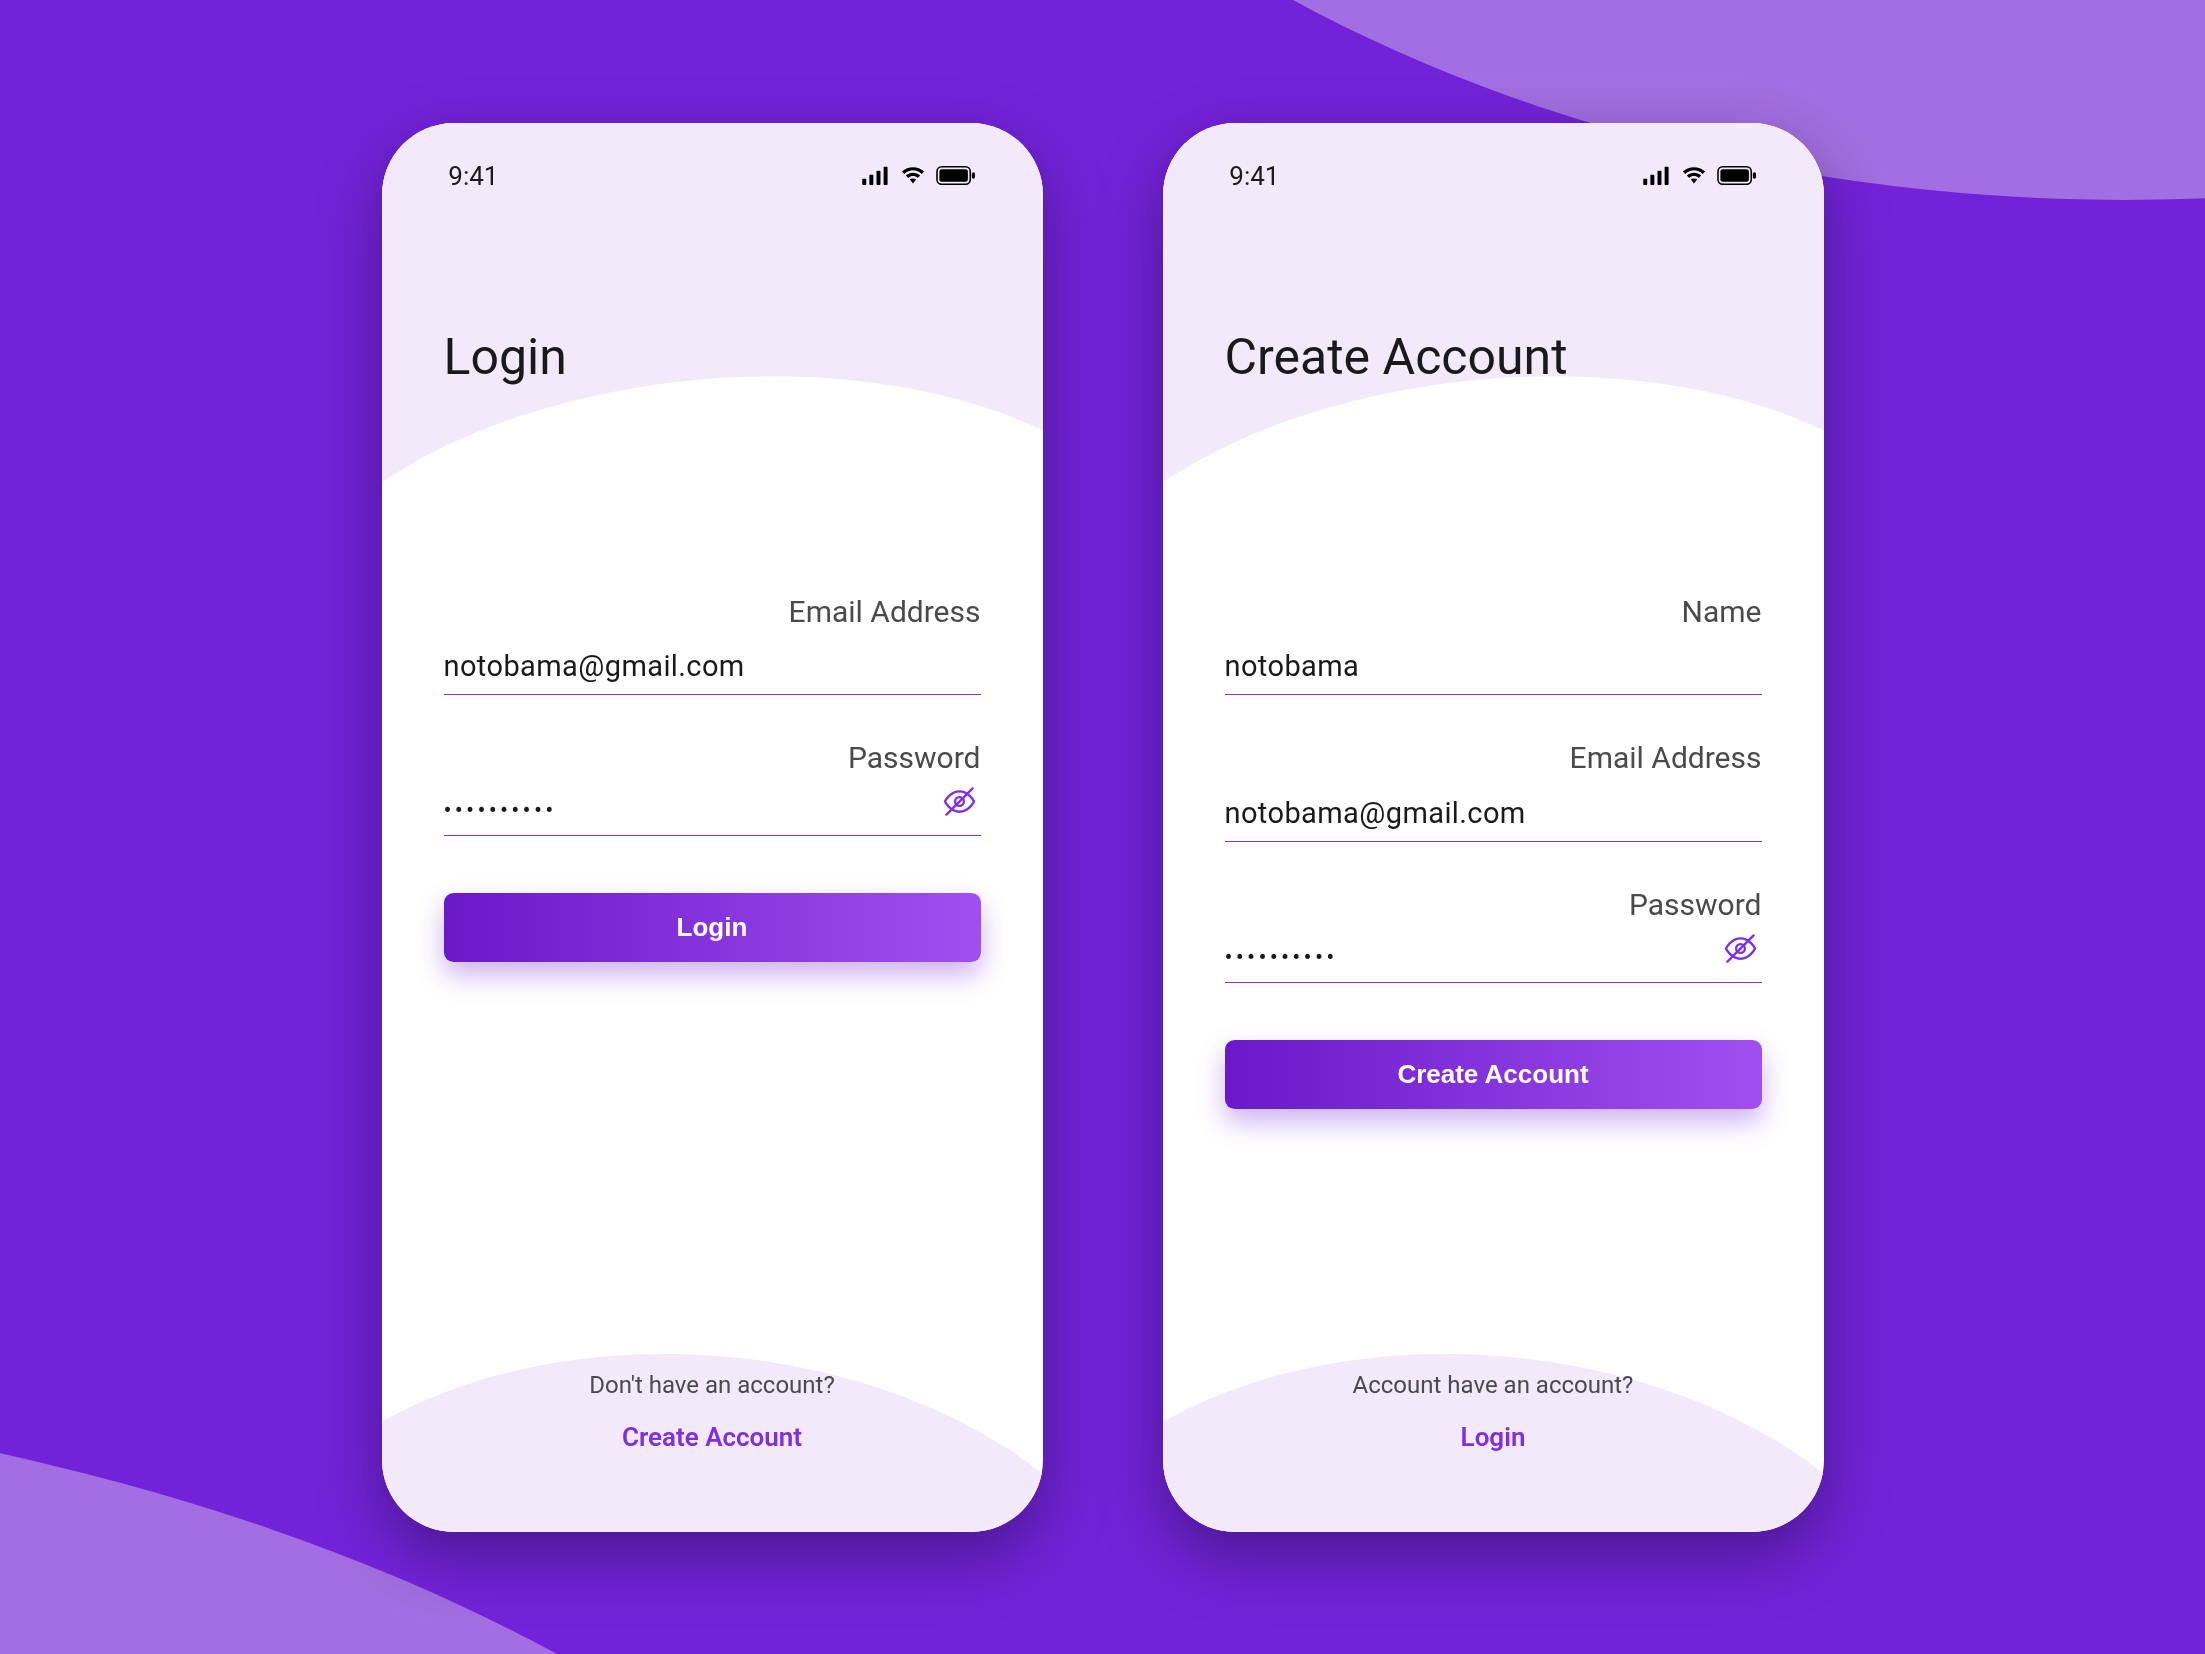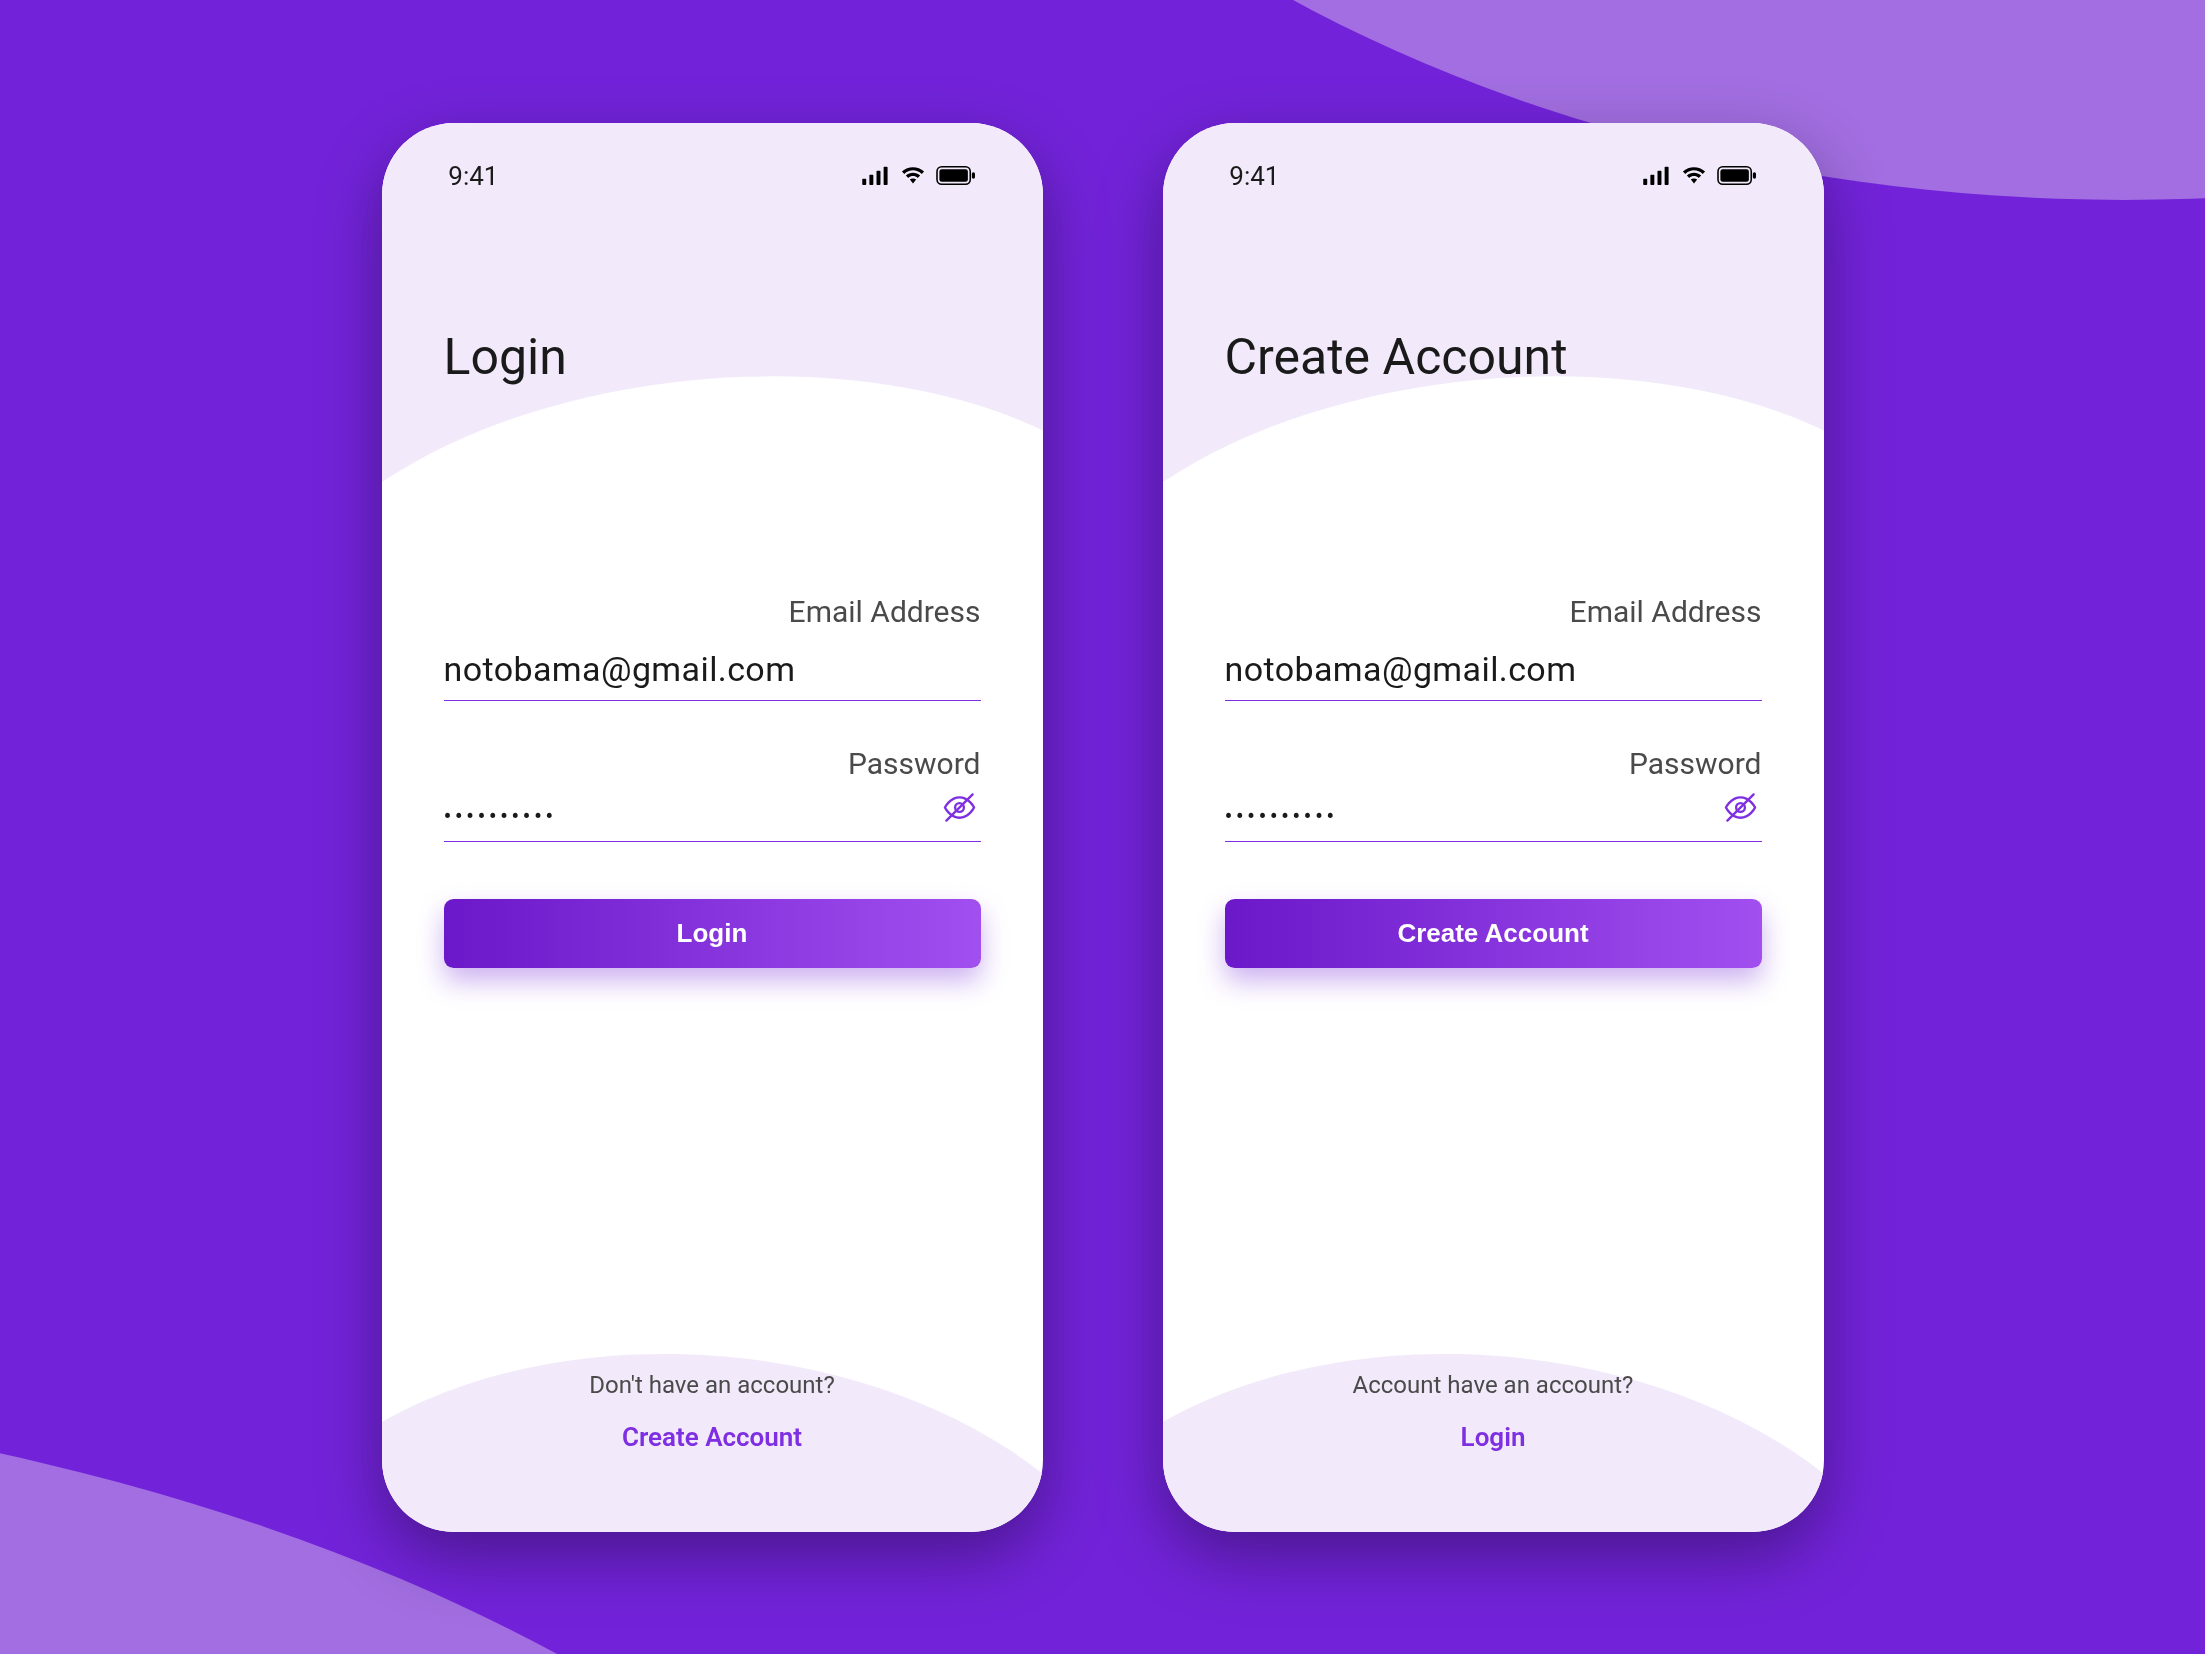--- a/index.html
+++ b/index.html
@@ -136,21 +136,21 @@
     font-size:30px;
     color:var(--muted);
     margin-bottom:14.4px;
     text-align:right;
   }
   .field-input {
     width:100%;
     border:none;
     border-bottom:1.6px solid var(--accent);
     background:transparent;
-    font-size:34px;
+    font-size:29px;
     color:var(--text);
     padding:6.4px 0 11.2px 0;
     outline:none;
     font-family:inherit;
     letter-spacing:0.4px;
   }
   .field-input[type="password"] {
     letter-spacing:3.2px;
     font-size:24px;
   }
@@ -295,20 +295,24 @@
                 <rect x="45" y="8" width="4" height="8" rx="2" fill="#000"></rect>
               </svg>
           </span>
         </div>
       </div>
 
       <div class="page-title">Create Account</div>
 
       <div class="form" style="margin-top:208px">
         <div class="field">
+          <div class="field-label">Name</div>
+          <input class="field-input" type="text" value="notobama" style="">
+        </div>
+        <div class="field">
           <div class="field-label">Email Address</div>
           <input class="field-input" type="text" value="notobama@gmail.com" style="">
         </div>
         <div class="field">
           <div class="field-label">Password</div>
           <input class="field-input" type="password" value="**********" style="">
           <span class="eye-icon">
             <svg width="35" height="35" viewBox="0 0 24 24" fill="none" stroke="currentColor" stroke-width="1.6" stroke-linecap="round" stroke-linejoin="round">
                 <path d="M2 12s3.5-7 10-7 10 7 10 7-3.5 7-10 7S2 12 2 12z"></path>
                 <circle cx="12" cy="12" r="3"></circle>

